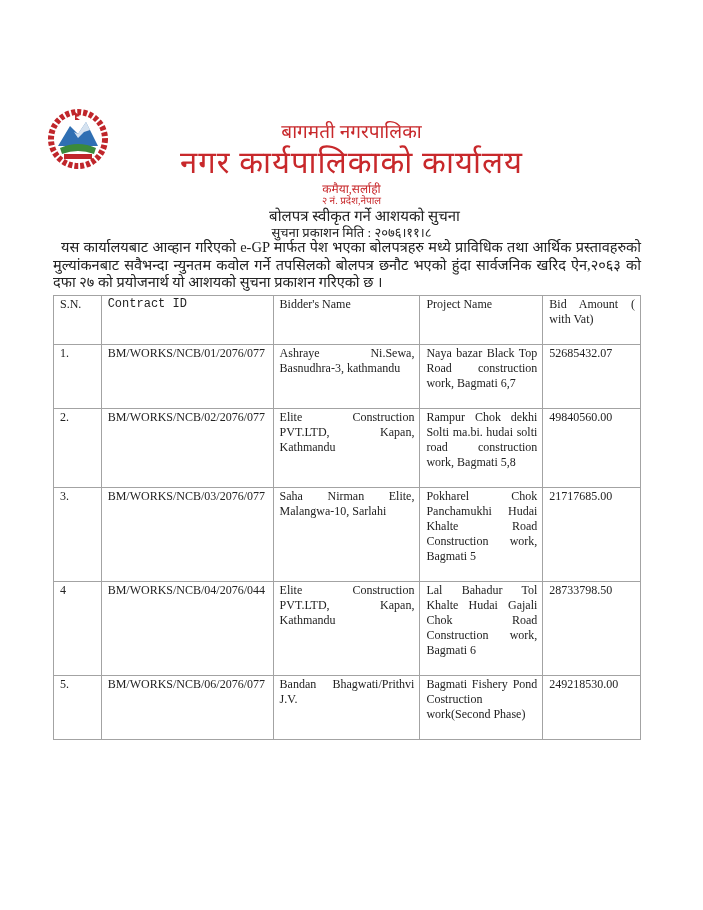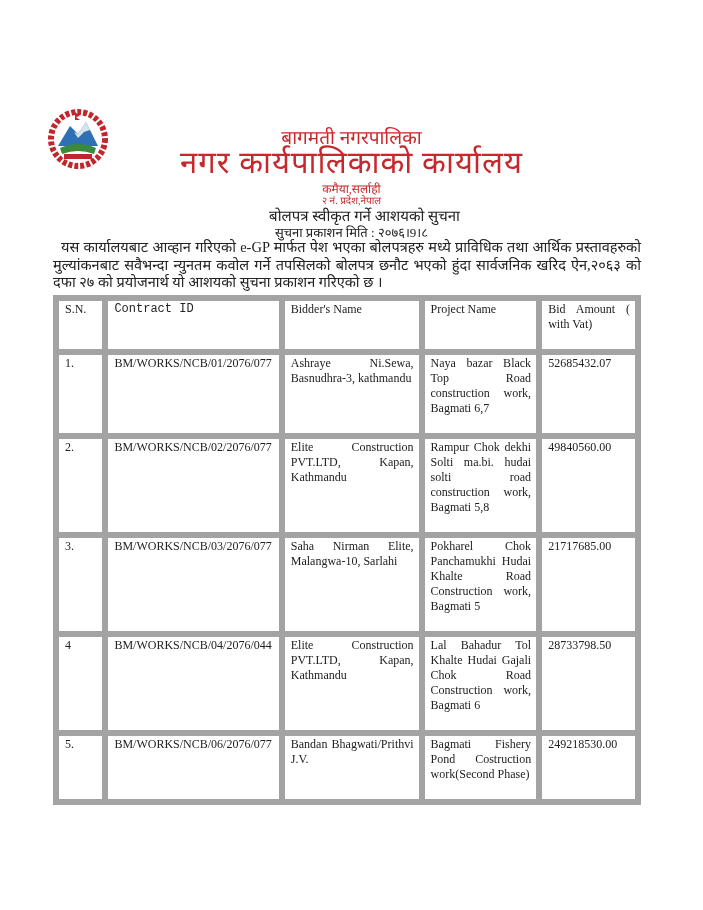--- a/index.html
+++ b/index.html
@@ -2,37 +2,37 @@
 <html><head>
 <meta charset="utf-8">
 <style>
   html, body { margin: 0; padding: 0; }
   body {
     width: 703px; height: 910px; background: #ffffff; position: relative; overflow: hidden;
     font-family: "Liberation Serif", "DejaVu Serif", serif; color: #1a1a1a;
   }
   .emblem { position: absolute; left: 40px; top: 108px; width: 76px; height: 62px; }
   .hdr { position: absolute; left: 0; width: 703px; text-align: center; }
-  .h-muni { top: 124px; font-size: 19px; color: #c8282b; }
+  .h-muni { top: 118px; font-size: 19px; color: #c8282b; }
   .h-office { top: 140px; font-size: 31px; color: #c8282b; letter-spacing: 1px; }
   .h-addr1 { top: 180px; font-size: 12px; color: #c8282b; }
   .h-addr2 { top: 193px; font-size: 10px; color: #c8282b; }
   .h-title { top: 205px; font-size: 15px; color: #222; padding-left: 13px; }
   .h-date { top: 223px; font-size: 13px; color: #222; }
   .para {
     position: absolute; left: 53px; top: 239px; width: 588px;
     font-size: 14.5px; line-height: 17.5px; color: #222; text-align: justify;
     text-indent: 8px;
   }
   table.bids {
     position: absolute; left: 53px; top: 295px; width: 588px;
     border-collapse: collapse; font-size: 12px; line-height: 15px; color: #222;
   }
   table.bids th, table.bids td {
-    border: 6px solid #a3a3a3; vertical-align: top; padding: 1px 5px 17px 6px; font-weight: normal; text-align: left;
+    border: 1px solid #a3a3a3; vertical-align: top; padding: 1px 5px 17px 6px; font-weight: normal; text-align: left;
   }
   table.bids td.j { text-align: justify; text-align-last: left; }
   .c-sn { width: 36px; }
   .c-id { width: 160px; font-family: Liberation Mono, monospace; }
   .c-bid { width: 136px; }
   .c-proj { width: 112px; }
   .c-amt { width: 86px; }
 </style>
 </head>
 <body>
@@ -44,21 +44,21 @@
   <path d="M20 40 Q38 32 56 40 L54 46 Q38 40 22 46 Z" fill="#3b8a3b"></path>
   <rect x="24" y="46" width="28" height="5" fill="#c0262b"></rect>
   <path d="M35 4 L40 8 L36 9 L40 12 L35 12 Z" fill="#c0262b"></path>
 </svg>
 
 <div class="hdr h-muni">बागमती नगरपालिका</div>
 <div class="hdr h-office">नगर कार्यपालिकाको कार्यालय</div>
 <div class="hdr h-addr1">कमैया,सर्लाही</div>
 <div class="hdr h-addr2">२ नं. प्रदेश,नेपाल</div>
 <div class="hdr h-title">बोलपत्र स्वीकृत गर्ने आशयको सुचना</div>
-<div class="hdr h-date">सुचना प्रकाशन मिति : २०७६।9।८</div>
+<div class="hdr h-date">सुचना प्रकाशन मिति : २०७६।११।८</div>
 
 <div class="para">यस कार्यालयबाट आव्हान गरिएको e-GP मार्फत पेश भएका बोलपत्रहरु मध्ये प्राविधिक तथा आर्थिक प्रस्तावहरुको मुल्यांकनबाट सवैभन्दा न्युनतम कवोल गर्ने तपसिलको बोलपत्र छनौट भएको हुंदा सार्वजनिक खरिद ऐन,२०६३ को दफा २७ को प्रयोजनार्थ यो आशयको सुचना प्रकाशन गरिएको छ ।</div>
 
 <table class="bids">
   <thead>
     <tr>
       <th class="c-sn">S.N.</th>
       <th class="c-id">Contract ID</th>
       <th class="c-bid">Bidder's Name</th>
       <th class="c-proj">Project Name</th>

